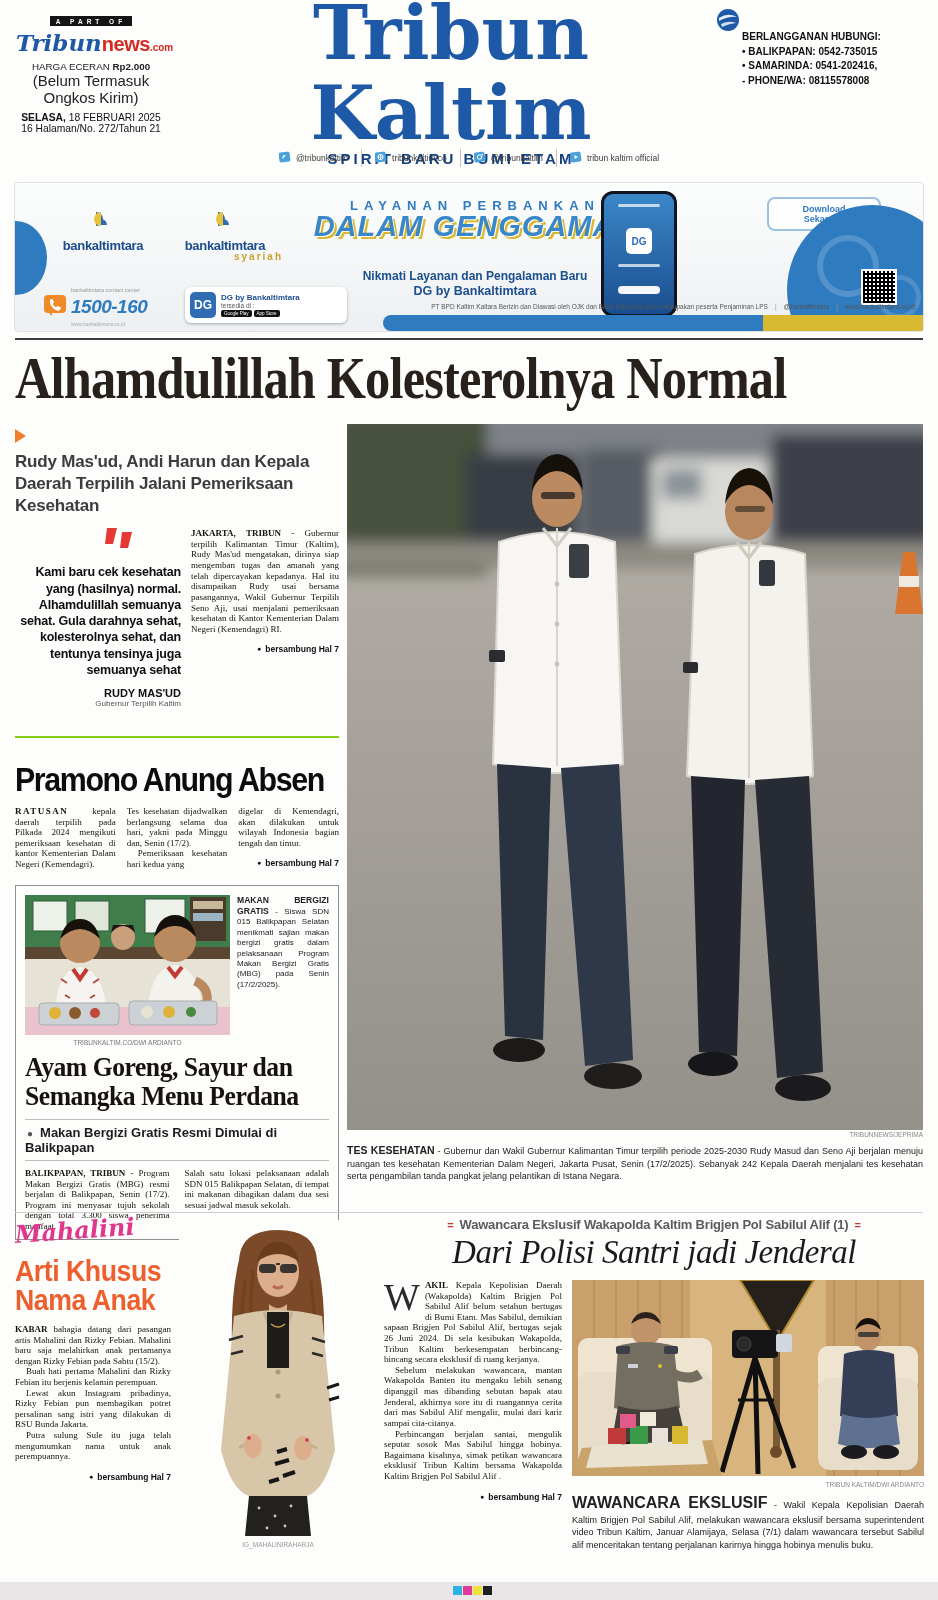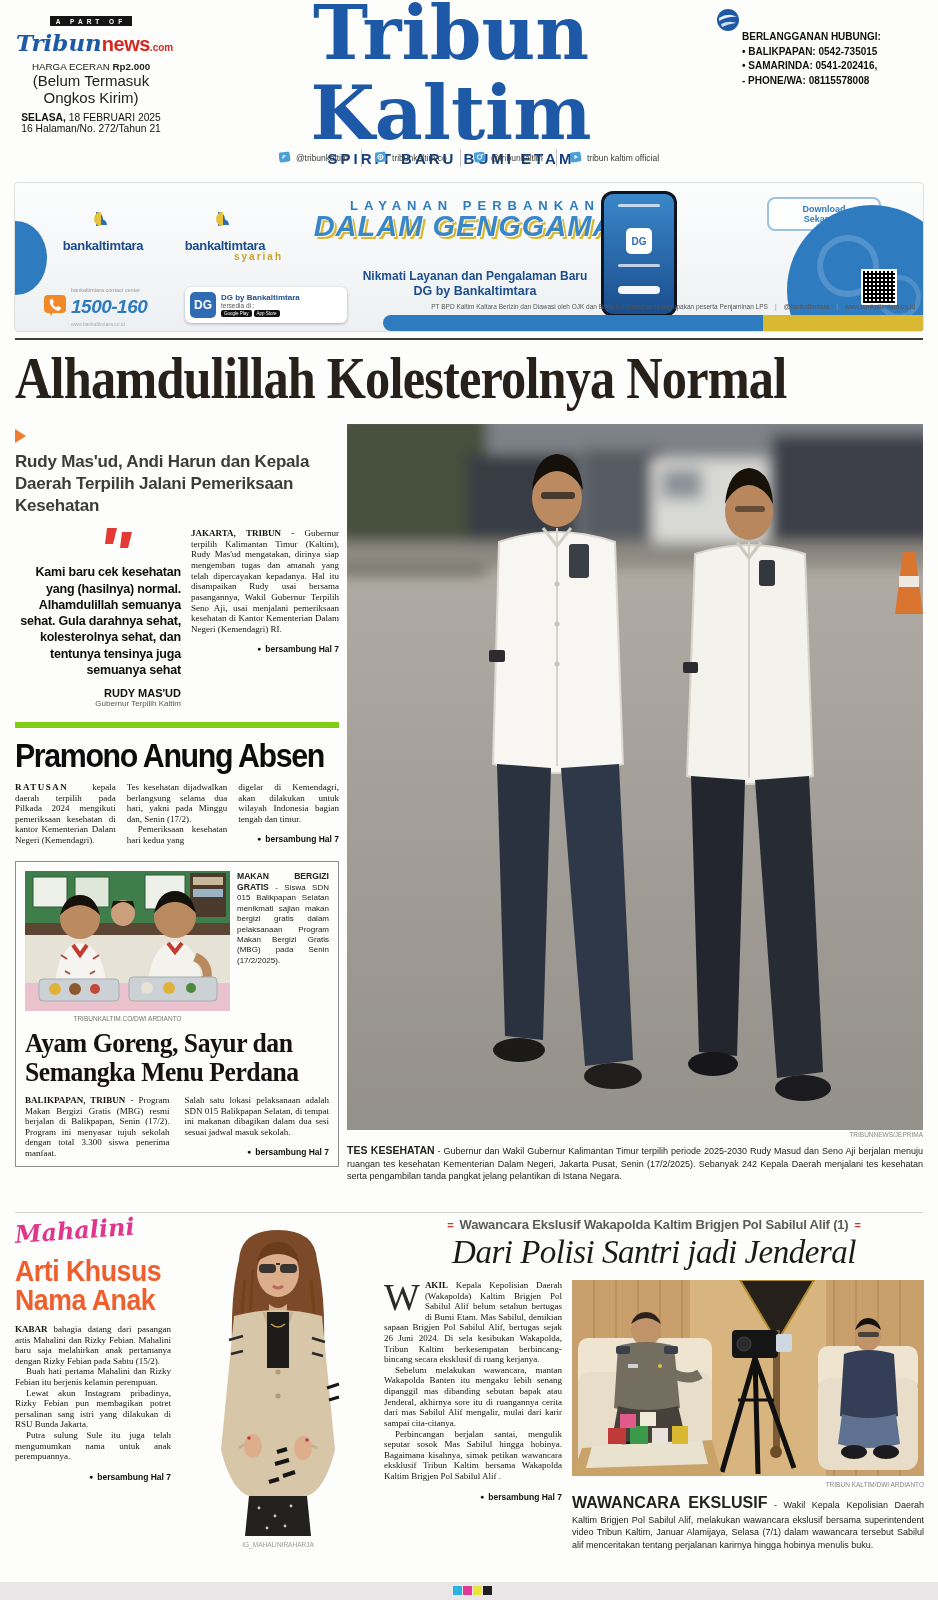--- a/index.html
+++ b/index.html
@@ -98,21 +98,21 @@
   .quote-icon{display:block;margin:0 46px 6px auto;}
   .quote-text{font-size:12.5px;font-weight:bold;line-height:1.3;color:#0e0e0e;letter-spacing:-.2px;}
   .quote-author{margin-top:9px;font-size:11px;font-weight:bold;color:#111;}
   .quote-role{font-size:8px;color:#555;}
   .body-col{flex:1;}
   .body{font-family:"Liberation Serif",serif;font-size:9px;line-height:1.18;text-align:justify;color:#171310;}
   .body .lead-b{font-weight:bold;}
   .p-ind{text-indent:11px;}
   .cont{font-size:8.5px;font-weight:bold;color:#111;text-align:right;margin-top:10px;}
   .cont .dot{font-size:7px;vertical-align:1px;margin-right:4px;}
-  .story2{margin-top:14px;border-top:6px solid #84cc16;padding-top:9px;}
+  .story2{margin-top:28px;border-top:2px solid #84cc16;padding-top:23px;}
   .h2wrap{height:36px;}
   .h2{font-size:33px;font-weight:bold;letter-spacing:-1.5px;color:#0c0c0c;white-space:nowrap;
       transform:scaleX(.92);transform-origin:0 0;}
   .cols3{display:flex;gap:11px;margin-top:9px;}
   .cols3 .c{flex:1;}
   .sp-lead{font-weight:bold;letter-spacing:1.5px;}
   .box{margin-top:15px;border:1px solid #8e8e8e;padding:9px 9px 7px;}
   .box-photo-row{display:flex;gap:7px;}
   .box-cap{flex:1;font-size:8px;line-height:1.3;text-align:justify;color:#222;}
   .box-cap b{font-size:8.6px;}
@@ -413,20 +413,23 @@
           </svg>
           <div class="credit" style="text-align:center;width:205px;">TRIBUNKALTIM.CO/DWI ARDIANTO</div>
         </div>
         <div class="box-cap">
           <b>MAKAN BERGIZI GRATIS</b><span> - Siswa SDN 015 Balikpapan Selatan menikmati sajian makan bergizi gratis dalam pelaksanaan Program Makan Bergizi Gratis (MBG) pada Senin (17/2/2025).</span>
         </div>
       </div>
       <div class="h3wrap">
           <div class="h3">Ayam Goreng, Sayur dan Semangka Menu Perdana</div>
         </div>
+      <div class="bullethead">
+        <span class="dot">●</span><span>Makan Bergizi Gratis Resmi Dimulai di Balikpapan</span>
+      </div>
       <div class="cols2">
         <div class="c body">
           <span class="lead-b">BALIKPAPAN, TRIBUN</span><span> - Program Makan Bergizi Gratis (MBG) resmi berjalan di Balikpapan, Senin (17/2). Program ini menyasar tujuh sekolah dengan total 3.300 siswa penerima manfaat.</span>
         </div>
         <div class="c">
           <div class="body">Salah satu lokasi pelaksanaan adalah SDN 015 Balikpapan Selatan, di tempat ini makanan dibagikan dalam dua sesi sesuai jadwal masuk sekolah.</div>
           <div class="cont"><span class="dot">●</span><span>bersambung Hal 7</span></div>
         </div>
       </div>
     </div>

